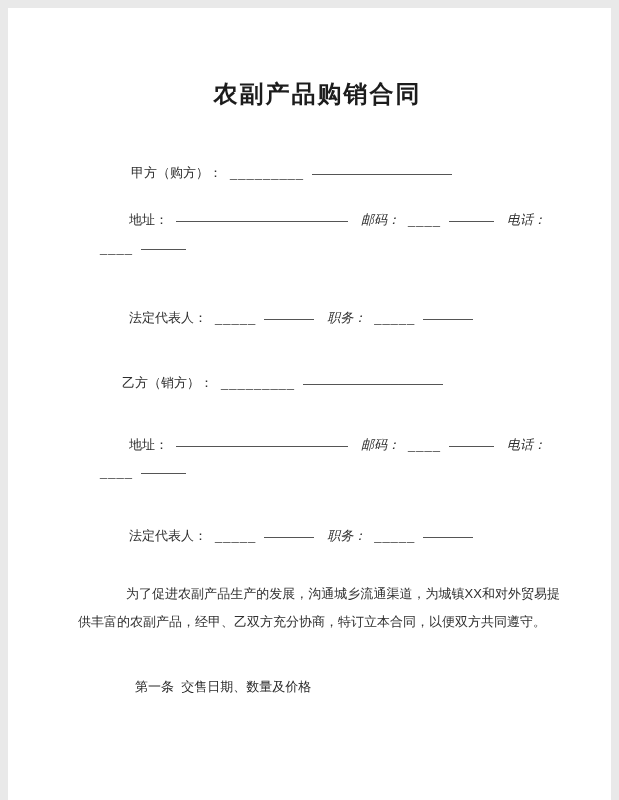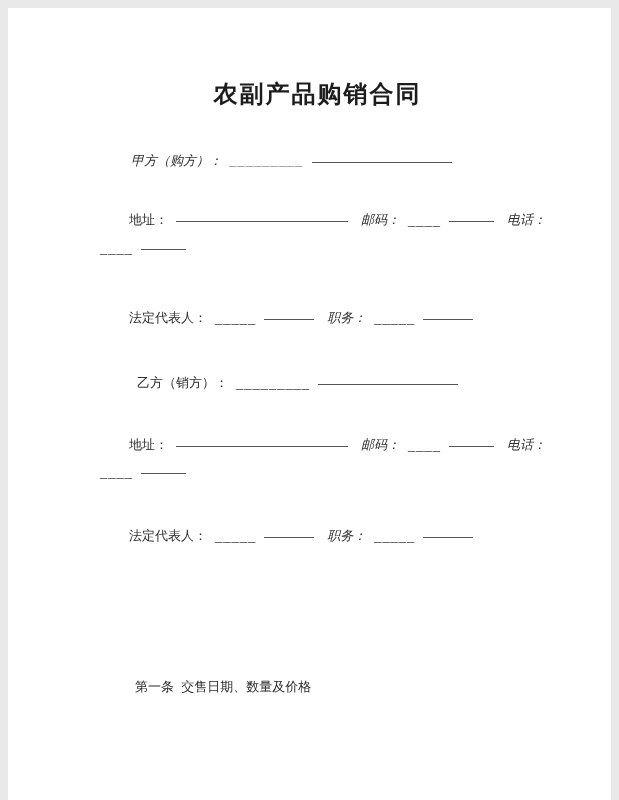--- a/index.html
+++ b/index.html
@@ -50,48 +50,49 @@
     color:#2a2a2a;
   }
 </style>
 </head>
 <body>
 
 <div class="page">
 
   <div class="doc-title">农副产品购销合同</div>
 
-  <div class="abs" style="left:115px; top:136px;font-style:italic;">
+  <div class="abs" style="left:115px; top:148px;">
     <span class="lbl">甲方（购方）：</span><span class="dash">_________</span><span class="tail" style="width:140px"></span>
   </div>
 
   <div class="abs" style="left:113px; top:195px;">
     <span class="lbl">地址：</span><span class="tail" style="width:172px; margin-left:4px;"></span><span class="lbl gap">邮码：</span><span class="dash">____</span><span class="tail" style="width:45px"></span><span class="lbl gap">电话：</span>
   </div>
 
   <div class="abs" style="left:88px; top:228px;">
     <span class="dash" style="margin-left:0;">____</span><span class="tail" style="width:45px"></span>
   </div>
 
   <div class="abs" style="left:113px; top:293px;">
     <span class="lbl">法定代表人：</span><span class="dash">_____</span><span class="tail" style="width:50px"></span><span class="lbl gap">职务：</span><span class="dash">_____</span><span class="tail" style="width:50px"></span>
   </div>
 
-  <div class="abs" style="left:121px; top:358px;">
+  <div class="abs" style="left:106px; top:358px;">
     <span class="lbl">乙方（销方）：</span><span class="dash">_________</span><span class="tail" style="width:140px"></span>
   </div>
 
   <div class="abs" style="left:113px; top:420px;">
     <span class="lbl">地址：</span><span class="tail" style="width:172px; margin-left:4px;"></span><span class="lbl gap">邮码：</span><span class="dash">____</span><span class="tail" style="width:45px"></span><span class="lbl gap">电话：</span>
   </div>
 
   <div class="abs" style="left:88px; top:452px;">
     <span class="dash" style="margin-left:0;">____</span><span class="tail" style="width:45px"></span>
   </div>
 
   <div class="abs" style="left:113px; top:511px;">
     <span class="lbl">法定代表人：</span><span class="dash">_____</span><span class="tail" style="width:50px"></span><span class="lbl gap">职务：</span><span class="dash">_____</span><span class="tail" style="width:50px"></span>
   </div>
 
+  <div class="preamble">为了促进农副产品生产的发展，沟通城乡流通渠道，为城镇XX和对外贸易提供丰富的农副产品，经甲、乙双方充分协商，特订立本合同，以便双方共同遵守。</div>
 
   <div class="article-heading">第一条  交售日期、数量及价格</div>
 
 </div>
 
 </body></html>

